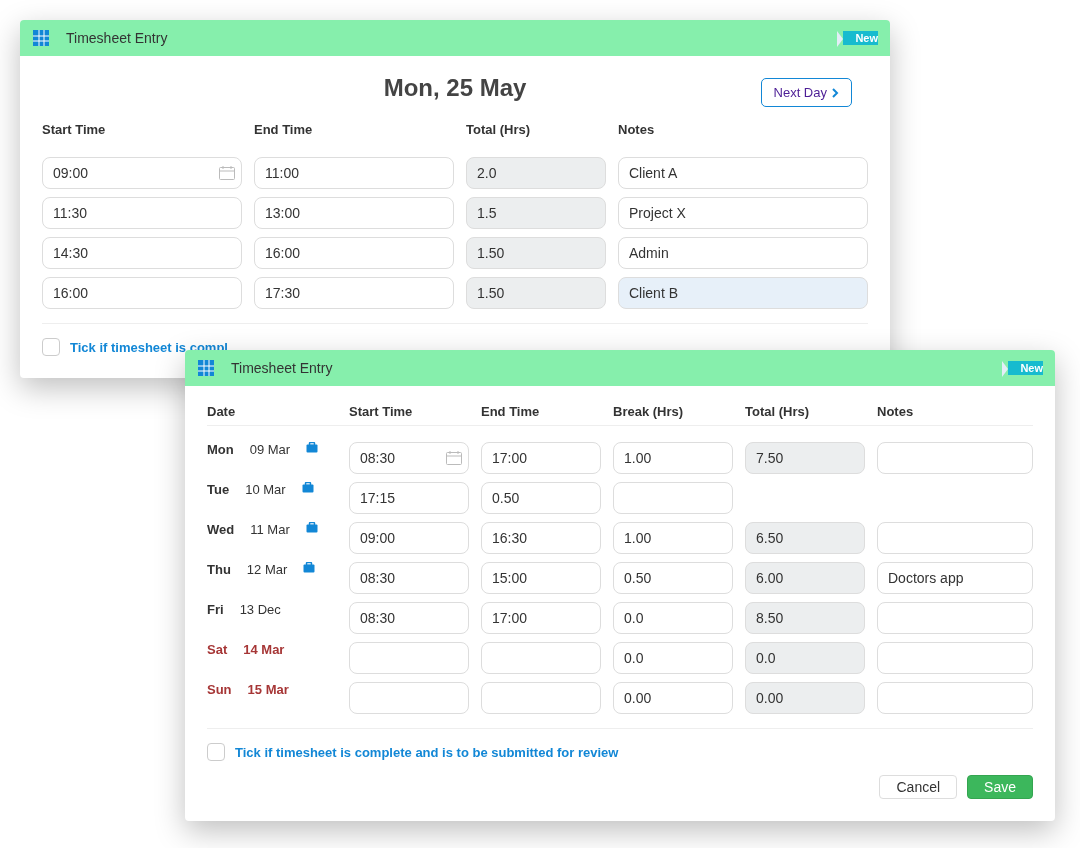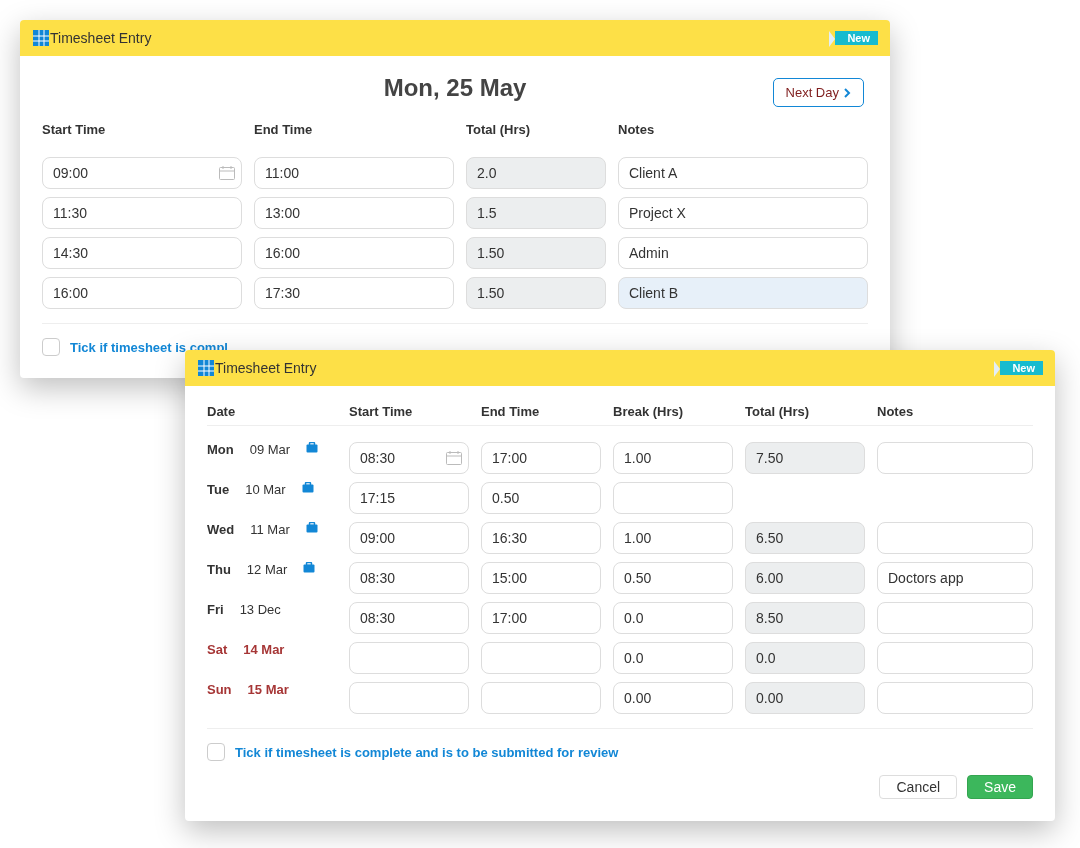--- a/index.html
+++ b/index.html
@@ -14,38 +14,38 @@
     position: relative;
     overflow: hidden;
   }
   .panel {
     position: absolute;
     background: #fff;
     border-radius: 4px;
     box-shadow: 0 10px 30px rgba(0,0,0,0.25);
   }
   .panel-header {
-    background: #fde047;
+    background: #86efac;
     padding: 9px 12px;
     display: flex;
     align-items: center;
-    gap: 0;
+    gap: 16px;
     border-radius: 4px 4px 0 0;
   }
   .panel-header .title {
     font-size: 14px;
     color: #333;
     flex: 1;
   }
   .new-badge {
     background: #17bbcf;
     color: #fff;
     font-size: 11px;
     font-weight: 600;
-    padding: 1px 8px 1px 12px;
+    padding: 1px 0 1px 12px;
     position: relative;
   }
   .new-badge::before {
     content: "";
     position: absolute;
     left: -6px;
     top: 0;
     bottom: 0;
     border-left: 6px solid #e3eef7;
     border-top: 8px solid transparent;
@@ -63,24 +63,24 @@
     align-items: flex-end;
     margin-bottom: 20px;
   }
   .daily .date-title {
     font-size: 24px;
     font-weight: 700;
     color: #444;
   }
   .next-day-btn {
     position: absolute;
-    right: 4px;
+    right: 16px;
     top: 4px;
     border: 1px solid #1287d6;
-    color: #7f1d1d;
+    color: #4c1d95;
     background: #fff;
     border-radius: 5px;
     padding: 6px 12px;
     font-size: 13px;
     display: flex;
     align-items: center;
     gap: 4px;
     cursor: pointer;
   }
   .daily .cols {

